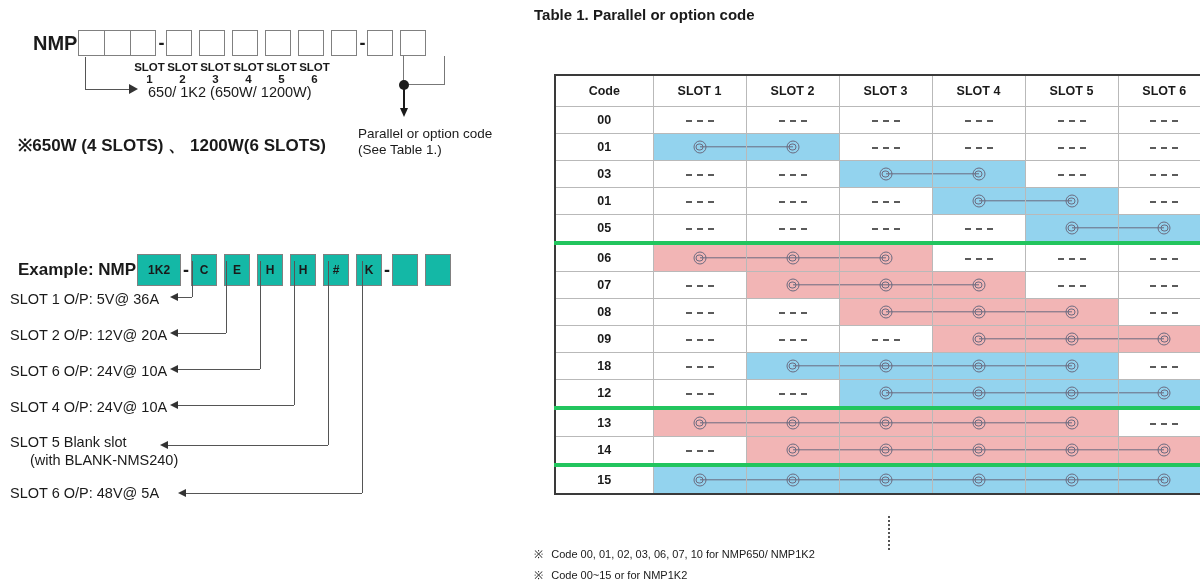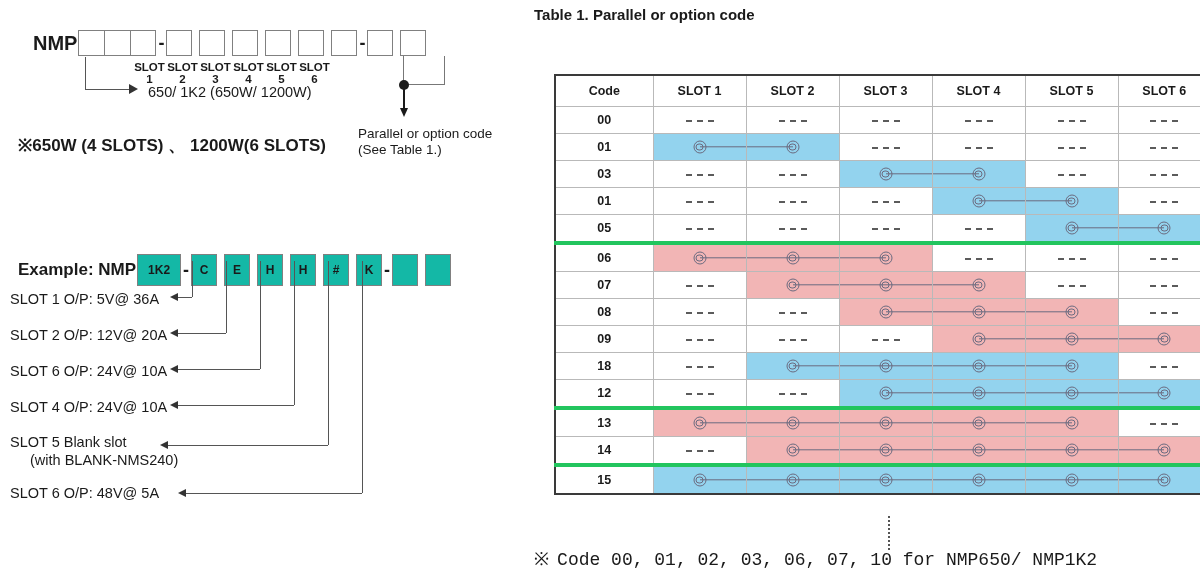--- a/index.html
+++ b/index.html
@@ -102,21 +102,21 @@
   
   .wire-r{position:absolute;top:50%;left:50%;height:1.4px;width:50%;background:#6b6b80;
         transform:translateY(-50%);z-index:1;}
   .wire-l{position:absolute;top:50%;right:50%;height:1.4px;width:50%;background:#6b6b80;
         transform:translateY(-50%);z-index:1;}
 
   
   .dotline{position:absolute;left:888px;top:516px;width:0;height:34px;
         border-left:2.5px dotted #555;}
 
-  .foot{position:absolute;font-size:18px;white-space:nowrap;font-family:Liberation Mono, monospace;}
+  .foot{position:absolute;font-size:11px;white-space:nowrap;}
   .foot .mk{margin-right:8px;}
 </style>
 </head>
 <body>
 
 <div class="page">
 
   <div class="left">
 
     <div class="codeline">
@@ -541,14 +541,17 @@
           </td>
         </tr>
       </tbody>
   </table>
 
   <div class="dotline"></div>
 
   <div class="foot" style="left:534px;top:546px;">
     <span class="mk">※</span><span>Code 00, 01, 02, 03, 06, 07, 10 for NMP650/ NMP1K2</span>
   </div>
+  <div class="foot" style="left:534px;top:567px;">
+    <span class="mk">※</span><span>Code 00~15 or for NMP1K2</span>
+  </div>
 
 </div>
 
 </body></html>

